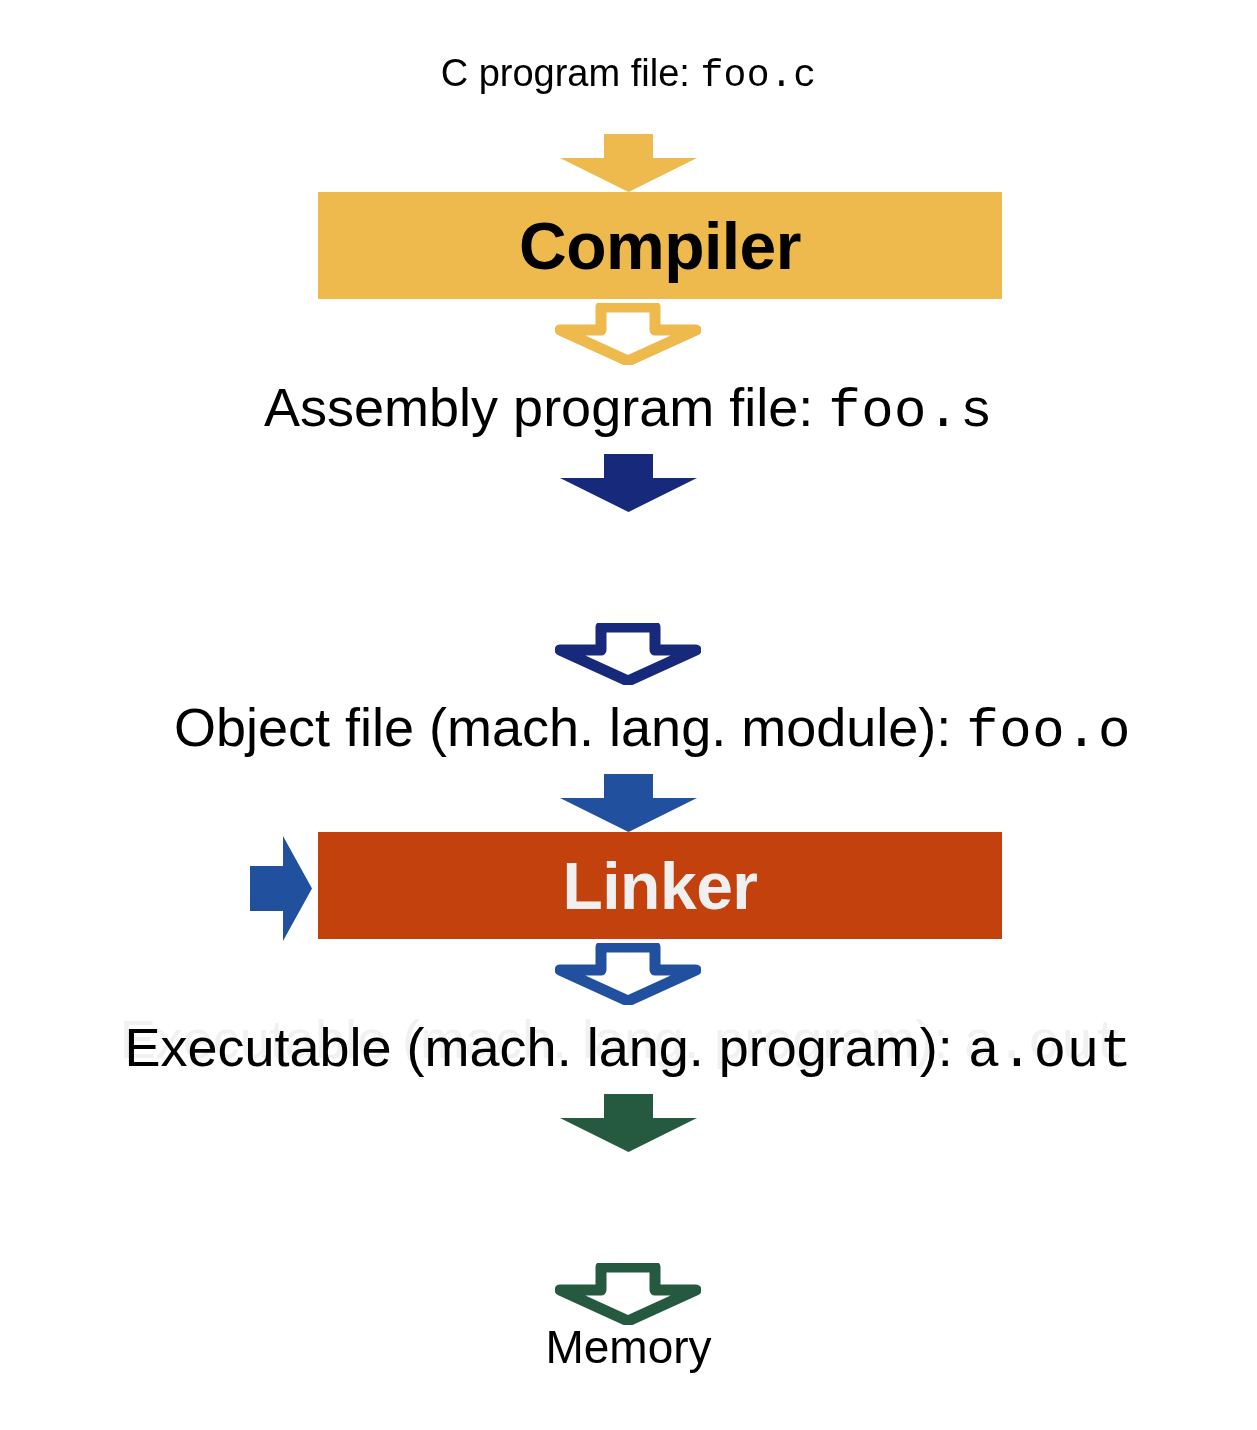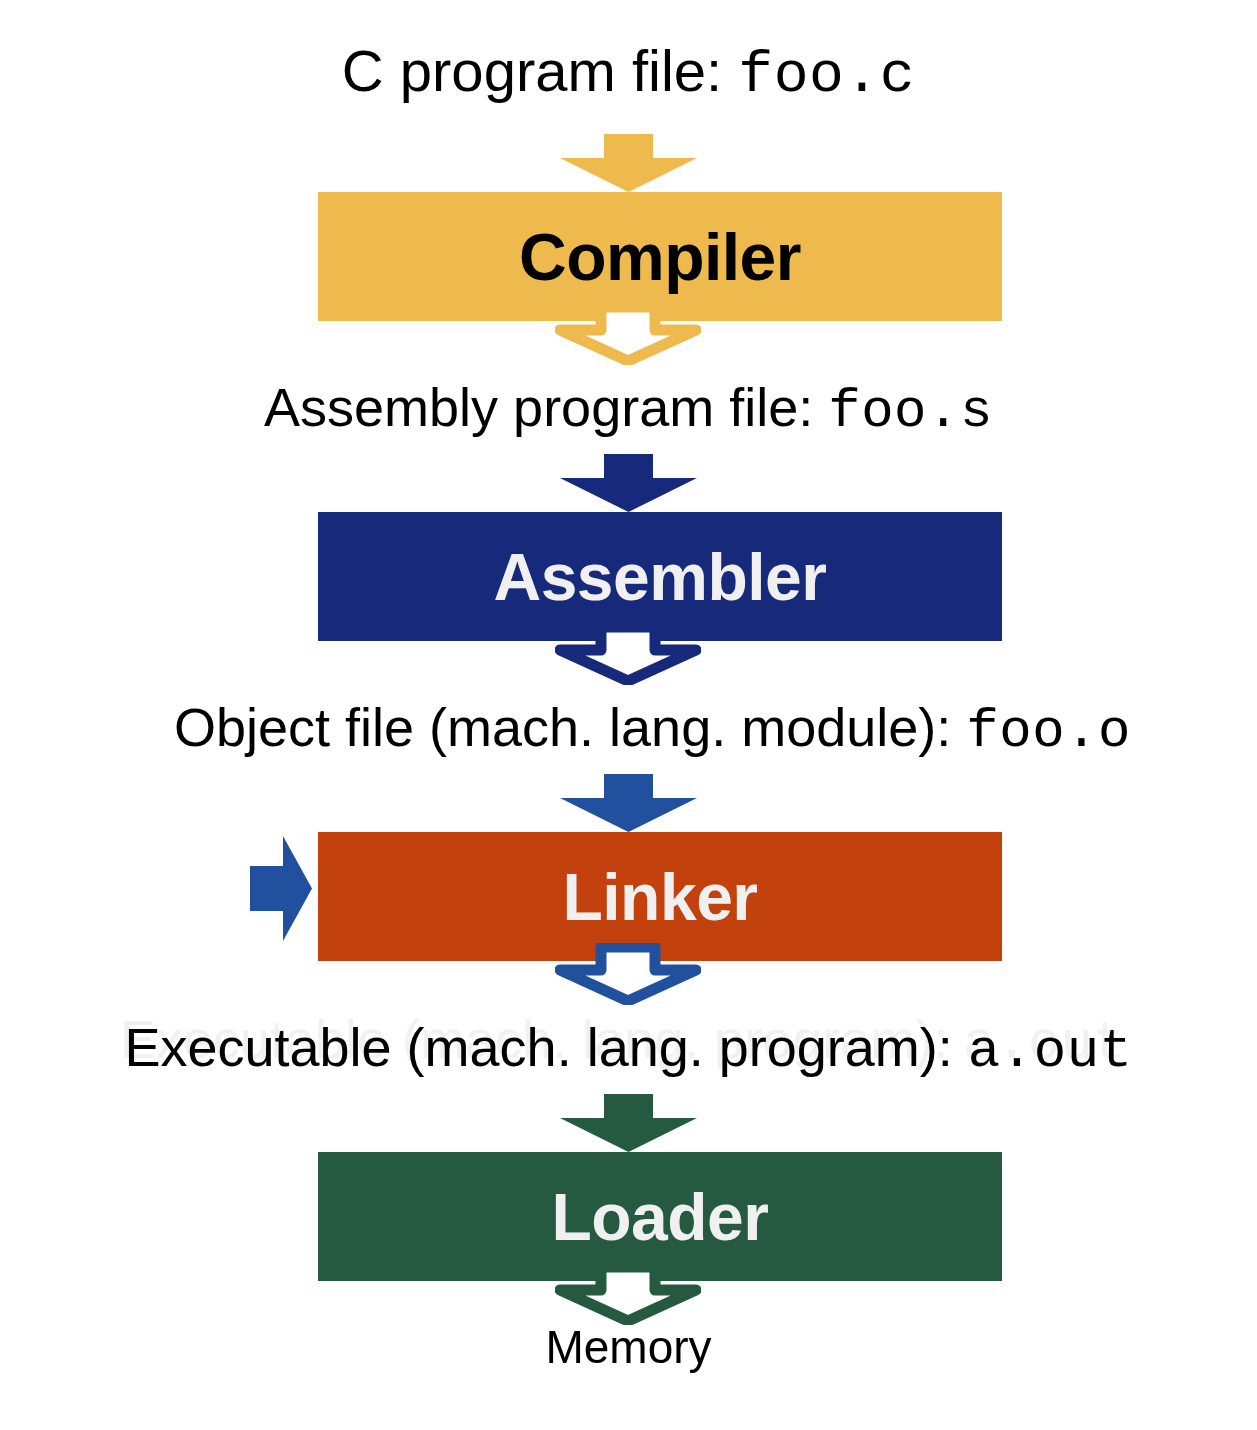--- a/index.html
+++ b/index.html
@@ -31,21 +31,21 @@
     font-family: "Liberation Sans", sans-serif;
     font-weight: 400;
     white-space: nowrap;
     line-height: 1;
   }
   .caption .mono {
     font-family: "Liberation Mono", "DejaVu Sans Mono", monospace;
     letter-spacing: 0.01em;
   }
 
-  .cap-top      { top: 42px;   font-size: 58px; }
+  .cap-top      { top: 54px;   font-size: 38px; }
   .cap-asm      { top: 380px;  font-size: 54px; }
   .cap-obj      { top: 700px;  font-size: 54px; padding-left: 24px; }
   .cap-exe      { top: 1020px; font-size: 54px; }
   .cap-memory   { top: 1324px; font-size: 46px; }
 
   
   .ghost {
     position: absolute;
     left: 0;
     width: 1257px;
@@ -61,21 +61,21 @@
   }
   .ghost .mono {
     font-family: "Liberation Mono", "DejaVu Sans Mono", monospace;
   }
 
   
   .stage-box {
     position: absolute;
     left: 318px;
     width: 684px;
-    height: 129px;
+    height: 107px;
     display: flex;
     align-items: center;
     justify-content: center;
     box-sizing: border-box;
   }
   .stage-label {
     font-family: "Liberation Sans", sans-serif;
     font-weight: bold;
     font-size: 66px;
     line-height: 1;
@@ -151,23 +151,20 @@
   </div>
 
   <div class="caption cap-asm"><span>Assembly program file: </span><span class="mono">foo.s</span></div>
 
   <div class="arrow" id="arrow-solid-2">
     <svg width="137" height="58" viewBox="0 0 137 58" aria-hidden="true">
       <polygon points="44,0 93,0 93,24 137,24 68.5,58 0,24 44,24" fill="#16297A"></polygon>
     </svg>
   </div>
 
-  <div class="stage-box" id="box-assembler">
-    <span class="stage-label">Assembler</span>
-  </div>
 
   <div class="arrow" id="arrow-hollow-2">
     <svg width="146" height="62" viewBox="0 0 146 62" aria-hidden="true">
       <polygon points="46,4 100,4 100,27 141,27 73,58 5,27 46,27" fill="#FFFFFF" stroke="#16297A" stroke-width="11" stroke-linejoin="round"></polygon>
     </svg>
   </div>
 
   <div class="caption cap-obj"><span>Object file (mach. lang. module): </span><span class="mono">foo.o</span></div>
 
   <div class="arrow" id="arrow-solid-3">
@@ -194,23 +191,20 @@
 
   <div class="ghost"><span>Executable (mach. lang. program): </span><span class="mono">a.out</span></div>
   <div class="caption cap-exe"><span>Executable (mach. lang. program): </span><span class="mono">a.out</span></div>
 
   <div class="arrow" id="arrow-solid-4">
     <svg width="137" height="58" viewBox="0 0 137 58" aria-hidden="true">
       <polygon points="44,0 93,0 93,24 137,24 68.5,58 0,24 44,24" fill="#255A40"></polygon>
     </svg>
   </div>
 
-  <div class="stage-box" id="box-loader">
-    <span class="stage-label">Loader</span>
-  </div>
 
   <div class="arrow" id="arrow-hollow-4">
     <svg width="146" height="62" viewBox="0 0 146 62" aria-hidden="true">
       <polygon points="46,4 100,4 100,27 141,27 73,58 5,27 46,27" fill="#FFFFFF" stroke="#255A40" stroke-width="11" stroke-linejoin="round"></polygon>
     </svg>
   </div>
 
   <div class="caption cap-memory">Memory</div>
 
 </div>

